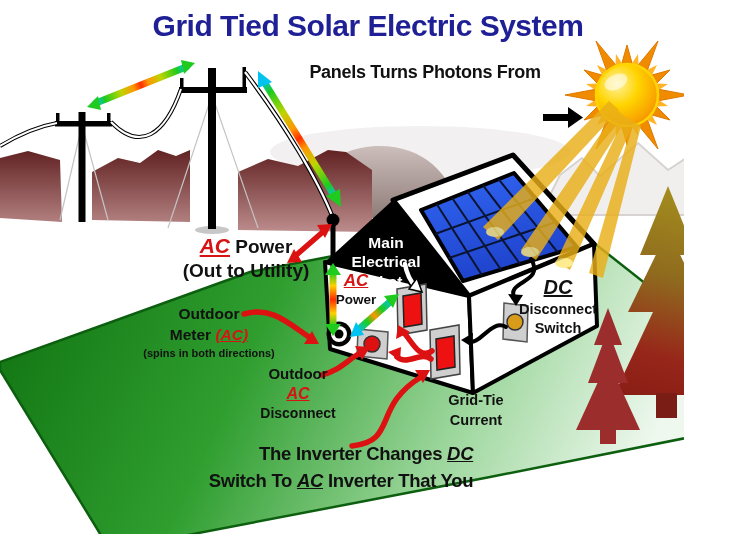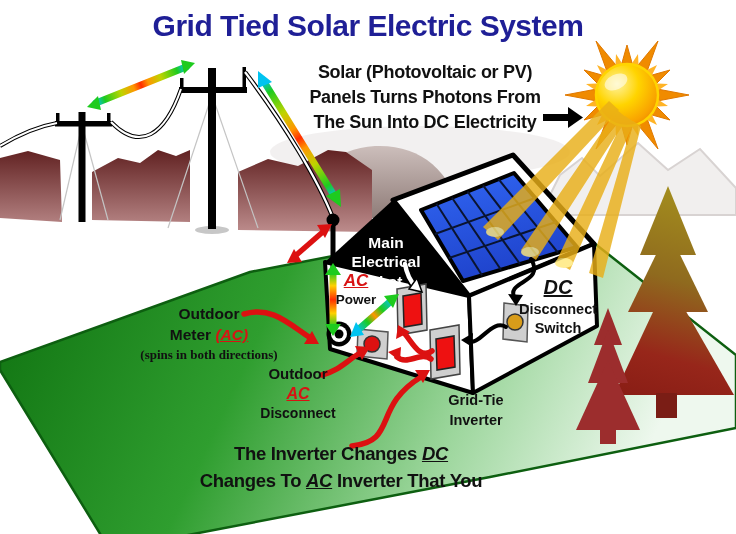--- a/index.html
+++ b/index.html
@@ -1,27 +1,27 @@
 <!DOCTYPE html>
 <html><head>
 <meta charset="utf-8">
 <style>
   html,body{margin:0;padding:0;background:#fff;}
-  #stage{position:relative;width:736px;height:534px;overflow:hidden;background:#fff;
+  #stage{position:relative;width:684px;height:534px;overflow:hidden;background:#fff;
          font-family:"Liberation Sans",sans-serif;}
   #stage svg{position:absolute;left:0;top:0;}
   .lbl{position:absolute;text-align:center;white-space:nowrap;font-weight:bold;color:#111;
        transform:translateX(-50%);line-height:1.22;}
   .title{font-size:30px;font-weight:800;color:#1f1f96;letter-spacing:-0.5px;}
   .intro{font-size:18px;letter-spacing:-0.3px;line-height:1.38;}
-  .footer{font-size:18.5px;letter-spacing:-0.3px;line-height:1.45;}
+  .footer{font-size:18.5px;letter-spacing:-0.3px;line-height:1.45;text-align:right;}
   .acred{color:#d81313;font-style:italic;text-decoration:underline;font-weight:800;}
   .dcblk{font-style:italic;text-decoration:underline;font-weight:700;}
   .white{color:#fff;}
-  .sm{font-size:13px;font-family:Liberation Serif, serif;}
+  .sm{font-size:11px;}
 </style>
 </head>
 <body>
 
 <div id="stage">
 
 <svg width="736" height="534" viewBox="0 0 736 534">
   <defs>
     <linearGradient id="gGreen" gradientUnits="userSpaceOnUse" x1="60" y1="250" x2="620" y2="510">
       <stop offset="0" stop-color="#157a16"></stop>
@@ -251,25 +251,27 @@
     <path d="M432,351 C420,360 412,342 405,334"></path>
     <polygon points="398,325 396,339 410,332" fill="#dc1111" stroke="none"></polygon>
     <path d="M431,359 C421,351 407,366 397,357"></path>
     <polygon points="388,352 401,347 400,361" fill="#dc1111" stroke="none"></polygon>
   </g>
 </svg>
 
 <div class="lbl title" style="left:368px;top:8px;">Grid Tied Solar Electric System</div>
 
 <div class="lbl intro" style="left:425px;top:60px;">
-  <div>Solar (Photovoltaic or PV)</div>
   <div>Panels Turns Photons From</div>
-  <div>The Sun Into DC Electricity</div>
-</div>
-
+</div>
+
+<div class="lbl" style="left:246px;top:233px;font-size:19px;">
+  <div><span class="acred" style="font-size:21px;">AC</span><span> Power</span></div>
+  <div>(Out to Utility)</div>
+</div>
 
 <div class="lbl white" style="left:386px;top:233px;font-size:15.5px;line-height:1.25;">
   <div>Main</div>
   <div>Electrical</div>
   <div>That</div>
 </div>
 
 <div class="lbl" style="left:356px;top:271px;">
   <div><span class="acred" style="font-size:17px;">AC</span></div>
   <div style="font-size:13.5px;">Power</div>
@@ -282,27 +284,27 @@
 </div>
 
 <div class="lbl" style="left:298px;top:364px;font-size:15px;line-height:1.3;">
   <div>Outdoor</div>
   <div><span class="acred" style="font-size:16px;">AC</span></div>
   <div style="font-size:14px;">Disconnect</div>
 </div>
 
 <div class="lbl" style="left:440px;top:391px;font-size:14.5px;line-height:1.35;margin-left:36px;">
   <div>Grid-Tie</div>
-  <div>Inverter</div>
+  <div>Current</div>
 </div>
 
 <div class="lbl" style="left:558px;top:274px;font-size:14.5px;line-height:1.3;">
   <div><span class="dcblk" style="font-size:20px;">DC</span></div>
   <div>Disconnect</div>
   <div>Switch</div>
 </div>
 
 <div class="lbl footer" style="left:341px;top:441px;">
   <div><span>The Inverter Changes </span><span class="dcblk">DC</span></div>
-  <div><span>Changes To </span><span class="dcblk">AC</span><span> Inverter That You</span></div>
+  <div><span>Switch To </span><span class="dcblk">AC</span><span> Inverter That You</span></div>
 </div>
 
 </div>
 
 </body></html>

